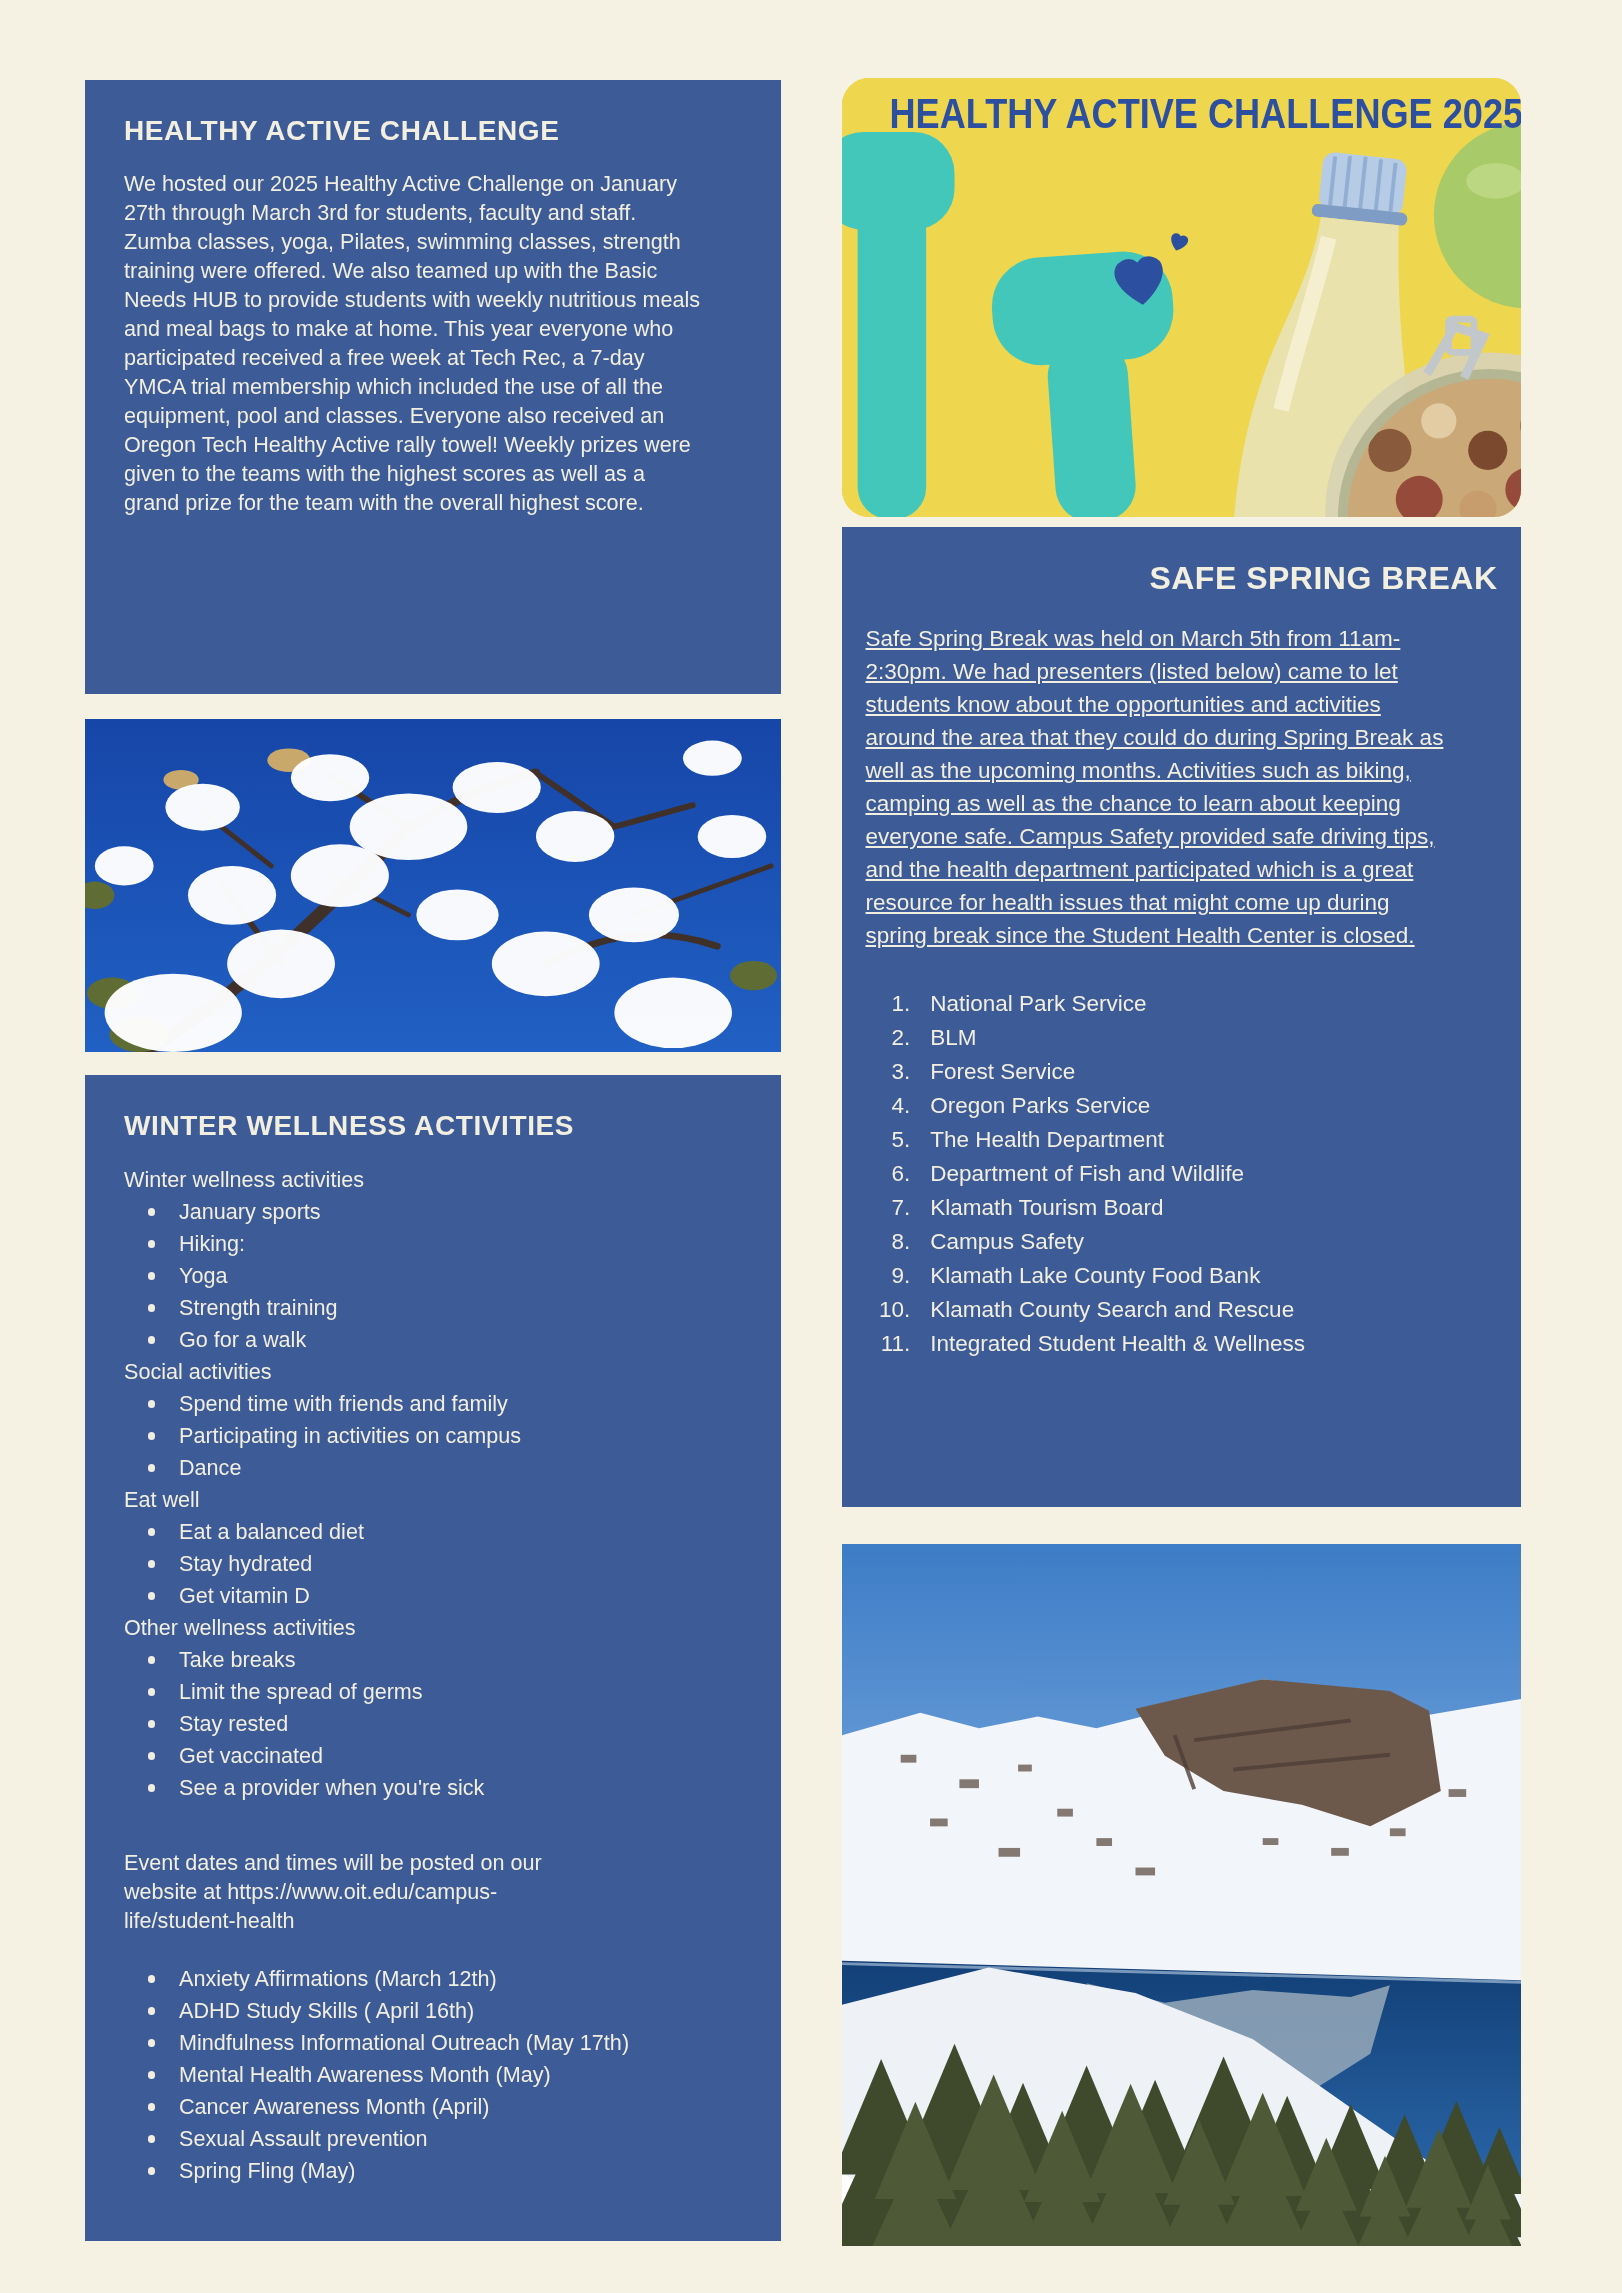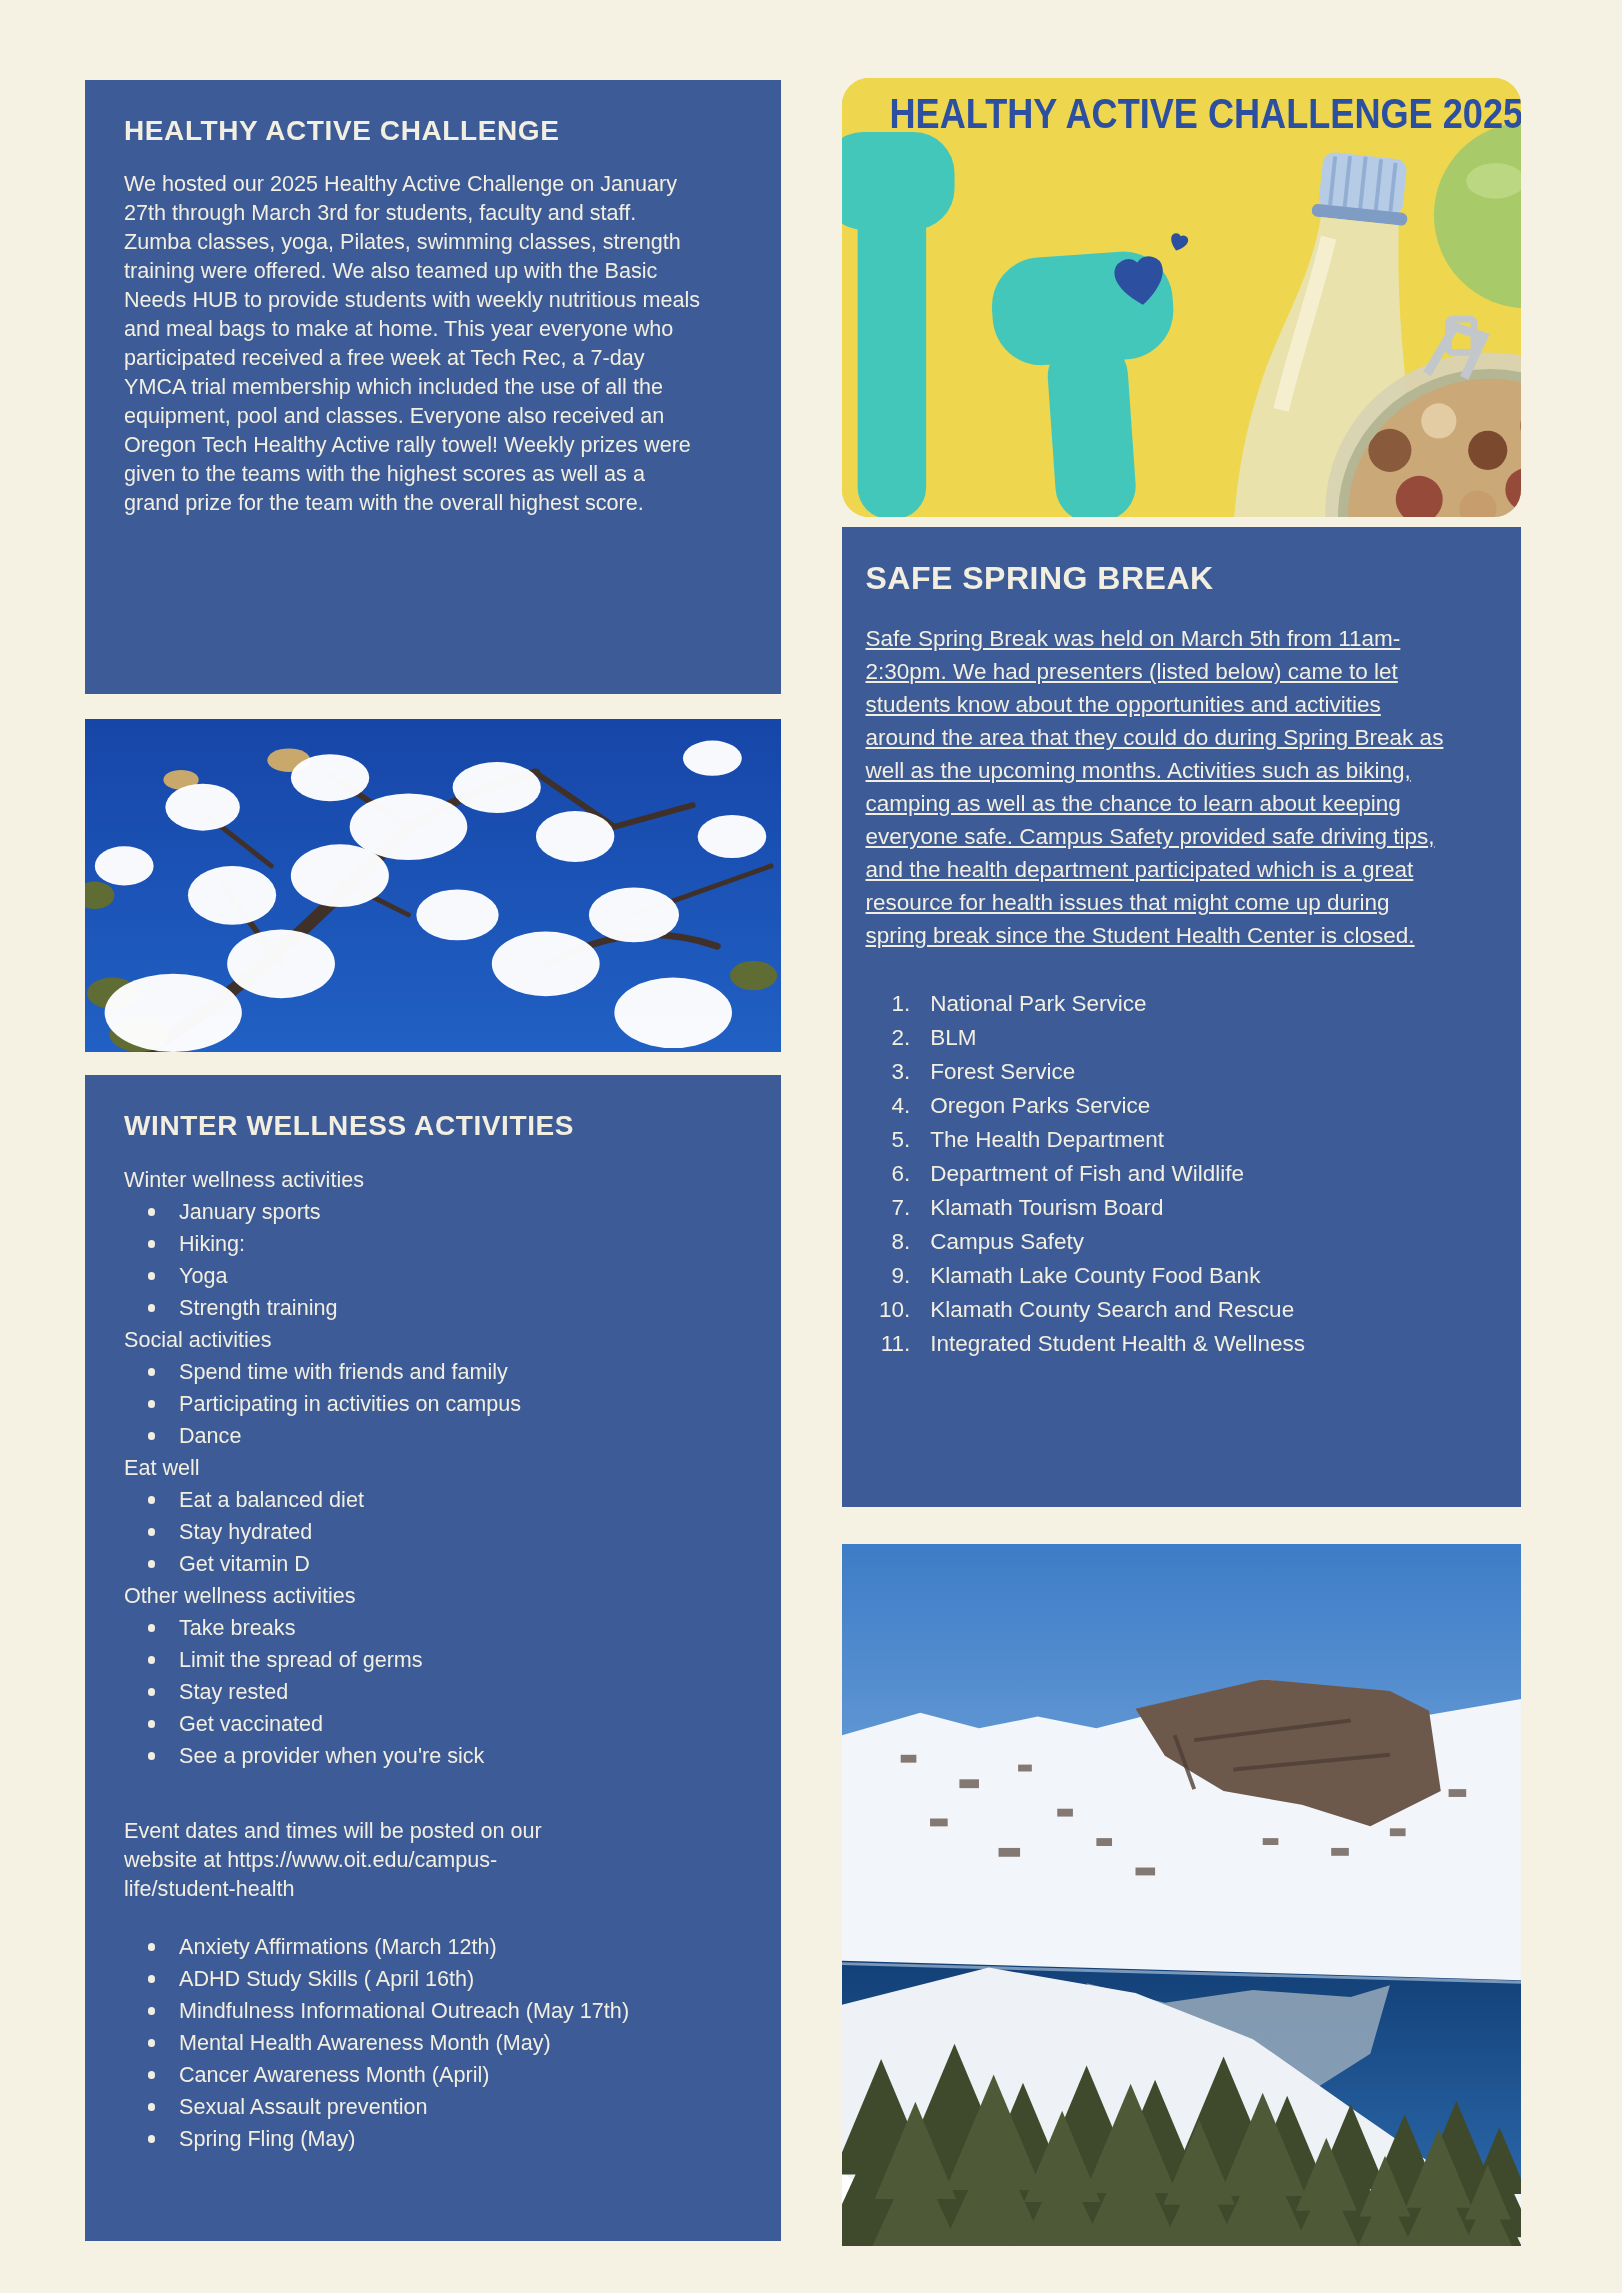--- a/index.html
+++ b/index.html
@@ -75,21 +75,21 @@
     position:absolute;top:11.8px;left:0;right:0;
     text-align:center;
     font-size:42px;font-weight:800;
     letter-spacing:0;
     color:var(--banner-ink);
     transform:scaleX(.86);
     white-space:nowrap;
   }
   .safe-panel{margin-top:9.8px;min-height:980px;padding:33px 23.5px 39px 23.5px;}
   .safe-panel h2{
-    text-align:left;
+    text-align:right;
     font-size:32px;
     letter-spacing:0.5px;
     margin-bottom:25.5px;
   }
   .safe-panel p{
     font-size:22.5px;line-height:33px;
     max-width:588px;
     margin:0;
     text-decoration:underline;
   }
@@ -167,20 +167,21 @@
     <section class="panel winter-panel">
       <h2>WINTER WELLNESS ACTIVITIES</h2>
 
       <div class="group">
         <div class="group-label">Winter wellness activities</div>
         <ul class="bullets">
             <li>January sports</li>
             <li>Hiking:</li>
             <li>Yoga</li>
             <li>Strength training</li>
+            <li>Go for a walk</li>
           </ul>
       </div>
 
       <div class="group">
         <div class="group-label">Social activities</div>
         <ul class="bullets">
             <li>Spend time with friends and family</li>
             <li>Participating in activities on campus</li>
             <li>Dance</li>
           </ul>

